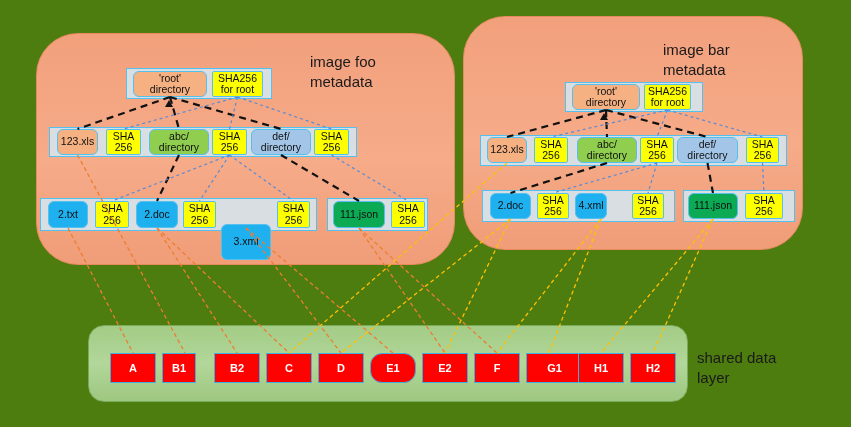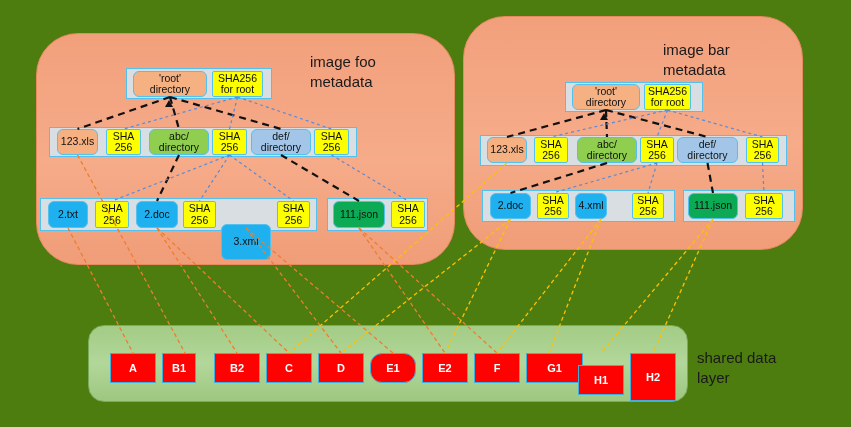--- a/index.html
+++ b/index.html
@@ -140,22 +140,22 @@
 
   <div class="block" style="left:110px;top:353px;width:46px;height:30px;">A</div>
   <div class="block" style="left:162px;top:353px;width:34px;height:30px;">B1</div>
   <div class="block" style="left:214px;top:353px;width:46px;height:30px;">B2</div>
   <div class="block" style="left:266px;top:353px;width:46px;height:30px;">C</div>
   <div class="block" style="left:318px;top:353px;width:46px;height:30px;">D</div>
   <div class="block" style="left:370px;top:353px;width:46px;height:30px;border-radius:12px;">E1</div>
   <div class="block" style="left:422px;top:353px;width:46px;height:30px;">E2</div>
   <div class="block" style="left:474px;top:353px;width:46px;height:30px;">F</div>
   <div class="block" style="left:526px;top:353px;width:57px;height:30px;">G1</div>
-  <div class="block" style="left:578px;top:353px;width:46px;height:30px;margin-top:12px;">H1</div>
-  <div class="block" style="left:630px;top:353px;width:46px;height:48px;">H2</div>
+  <div class="block" style="left:578px;top:353px;width:46px;height:30px;">H1</div>
+  <div class="block" style="left:630px;top:353px;width:46px;height:30px;">H2</div>
 
   <svg id="wires" width="851" height="427">
       <line x1="170" y1="97" x2="77.5" y2="129" stroke="#111111" stroke-width="2.2" stroke-dasharray="7 5"></line>
       <line x1="170" y1="97" x2="179" y2="129" stroke="#111111" stroke-width="2.2" stroke-dasharray="7 5"></line>
       <line x1="170" y1="97" x2="281" y2="129" stroke="#111111" stroke-width="2.2" stroke-dasharray="7 5"></line>
       <line x1="179" y1="155" x2="157" y2="201" stroke="#111111" stroke-width="2.2" stroke-dasharray="7 5"></line>
       <line x1="281" y1="155" x2="359" y2="201" stroke="#111111" stroke-width="2.2" stroke-dasharray="7 5"></line>
       <line x1="237.5" y1="97" x2="123.5" y2="129" stroke="#5b8bd4" stroke-width="1.2" stroke-dasharray="3 3"></line>
       <line x1="237.5" y1="97" x2="229.5" y2="129" stroke="#5b8bd4" stroke-width="1.2" stroke-dasharray="3 3"></line>
       <line x1="237.5" y1="97" x2="331.5" y2="129" stroke="#5b8bd4" stroke-width="1.2" stroke-dasharray="3 3"></line>

